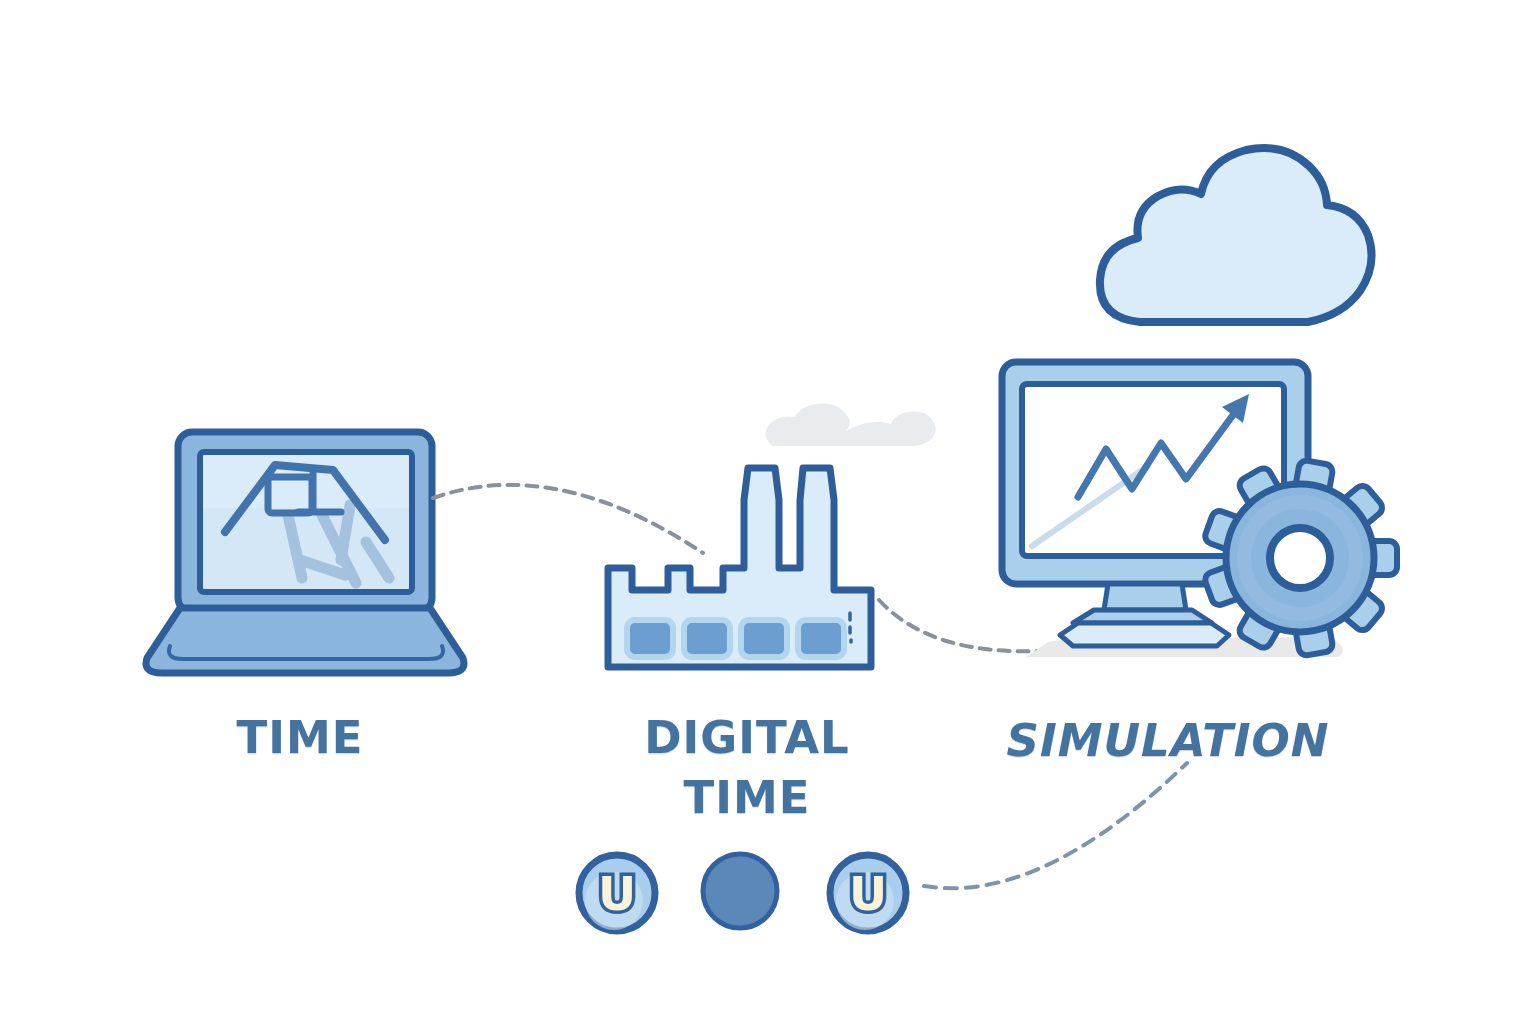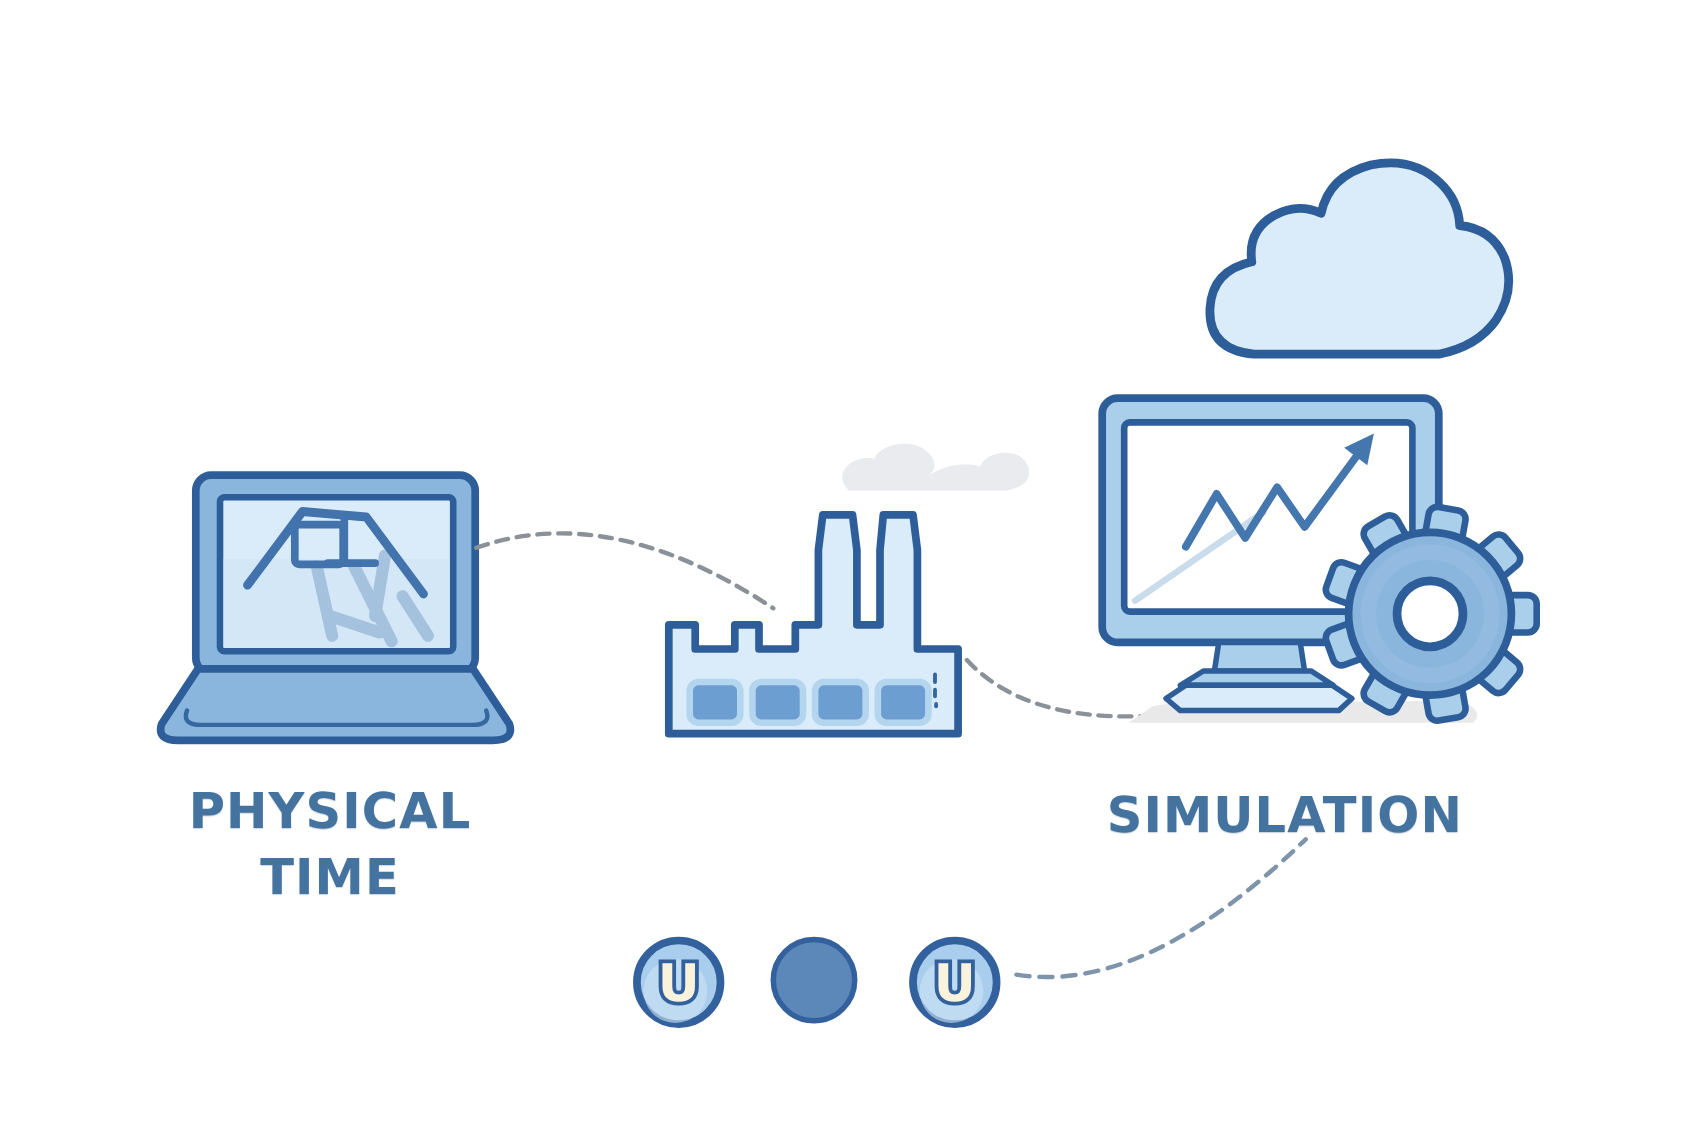--- a/index.html
+++ b/index.html
@@ -43,21 +43,21 @@
     font-size:45px;
     letter-spacing:1px;
     line-height:60px;
     text-align:center;
     text-shadow:0 1px 1px rgba(60,90,130,.28);
     white-space:nowrap;
   }
   .node-label span{display:block;}
   .lbl-physical{left:130px;top:708px;width:340px;}
   .lbl-digital{left:597px;top:708px;width:300px;}
-  .lbl-simulation{left:978px;top:711px;width:380px;}
+  .lbl-simulation{left:978px;top:711px;width:380px;font-style:italic;}
 </style>
 </head>
 <body>
 
 <div class="canvas">
 
   <svg class="layer" viewBox="0 0 1536 1024">
 
     <path class="dash-gray" d="M 879,600 Q 930,655 1038,651"></path>
 
@@ -191,20 +191,23 @@
       </g>
       <g>
         <circle cx="868" cy="893" r="38" fill="var(--badge-fill)" stroke="var(--badge-ring)" stroke-width="7"></circle>
         <circle cx="865" cy="901" r="29" fill="var(--badge-fill-soft)" opacity="0.6"></circle>
         <text class="badge-glyph" x="868" y="910">U</text>
       </g>
     </g>
   </svg>
 
   <div class="node-label lbl-physical">
-    <span>PHYSICAL</span>
+    <span>TIME</span>
+  </div>
+  <div class="node-label lbl-digital">
+    <span>DIGITAL</span>
     <span>TIME</span>
   </div>
   <div class="node-label lbl-simulation">
     <span>SIMULATION</span>
   </div>
 
 </div>
 
 </body></html>

